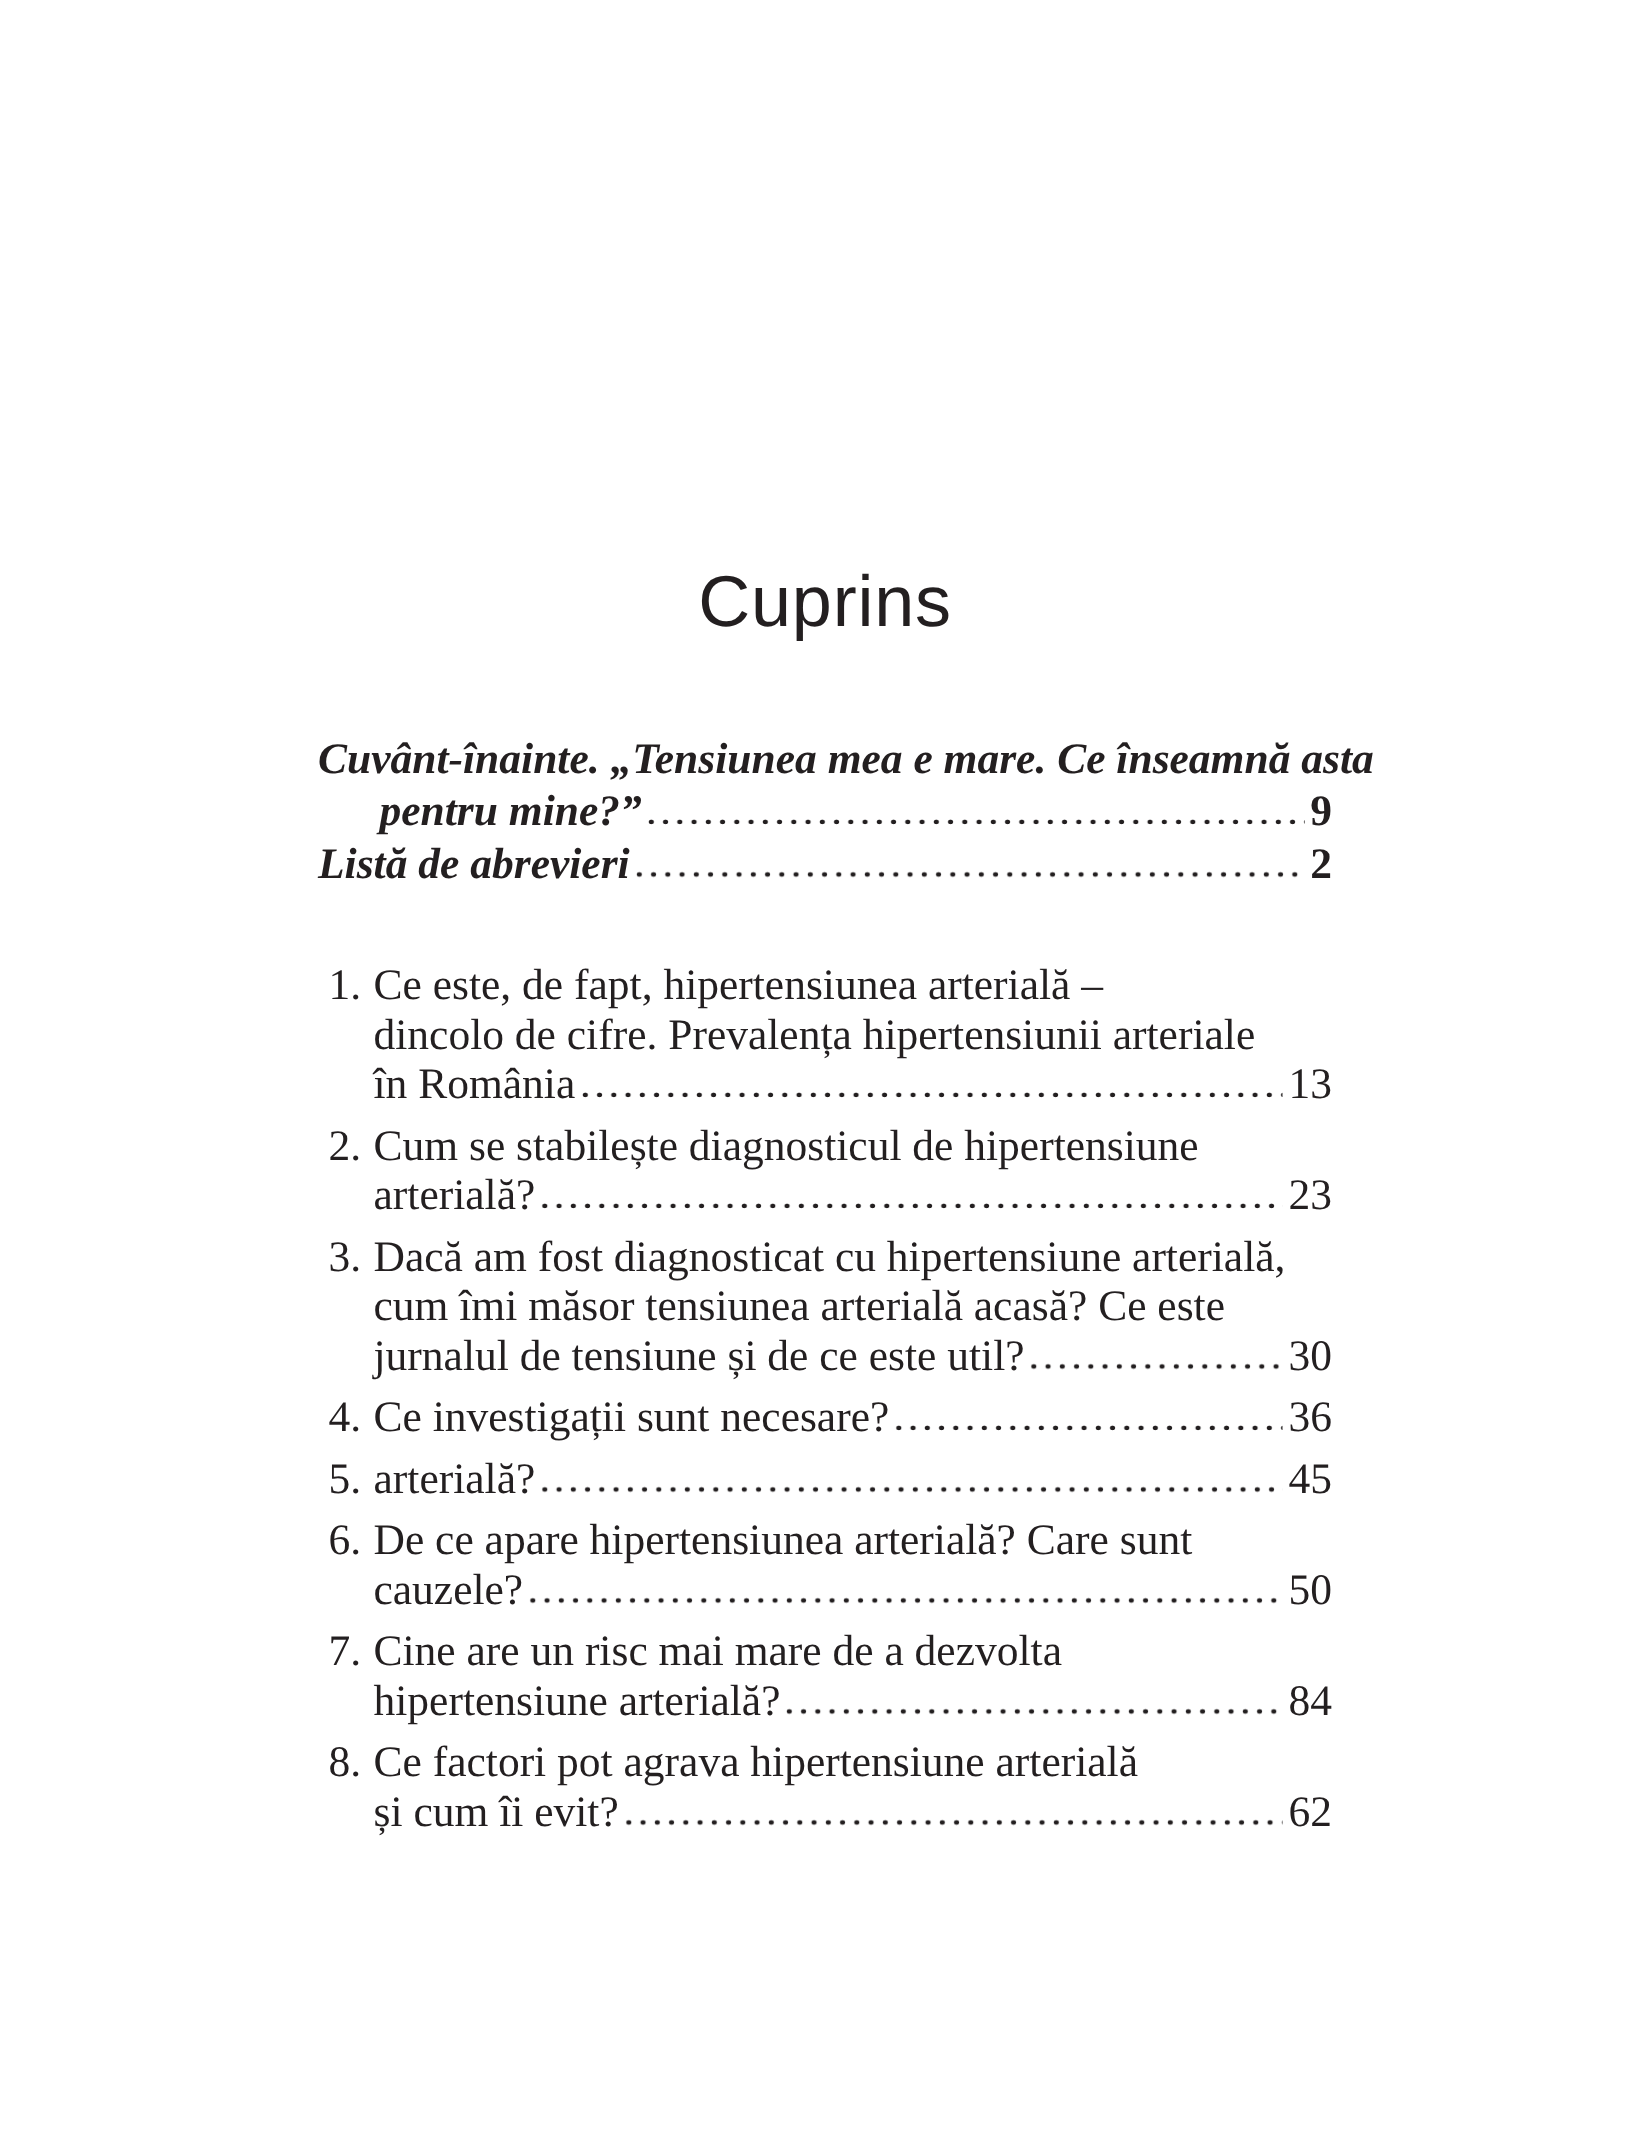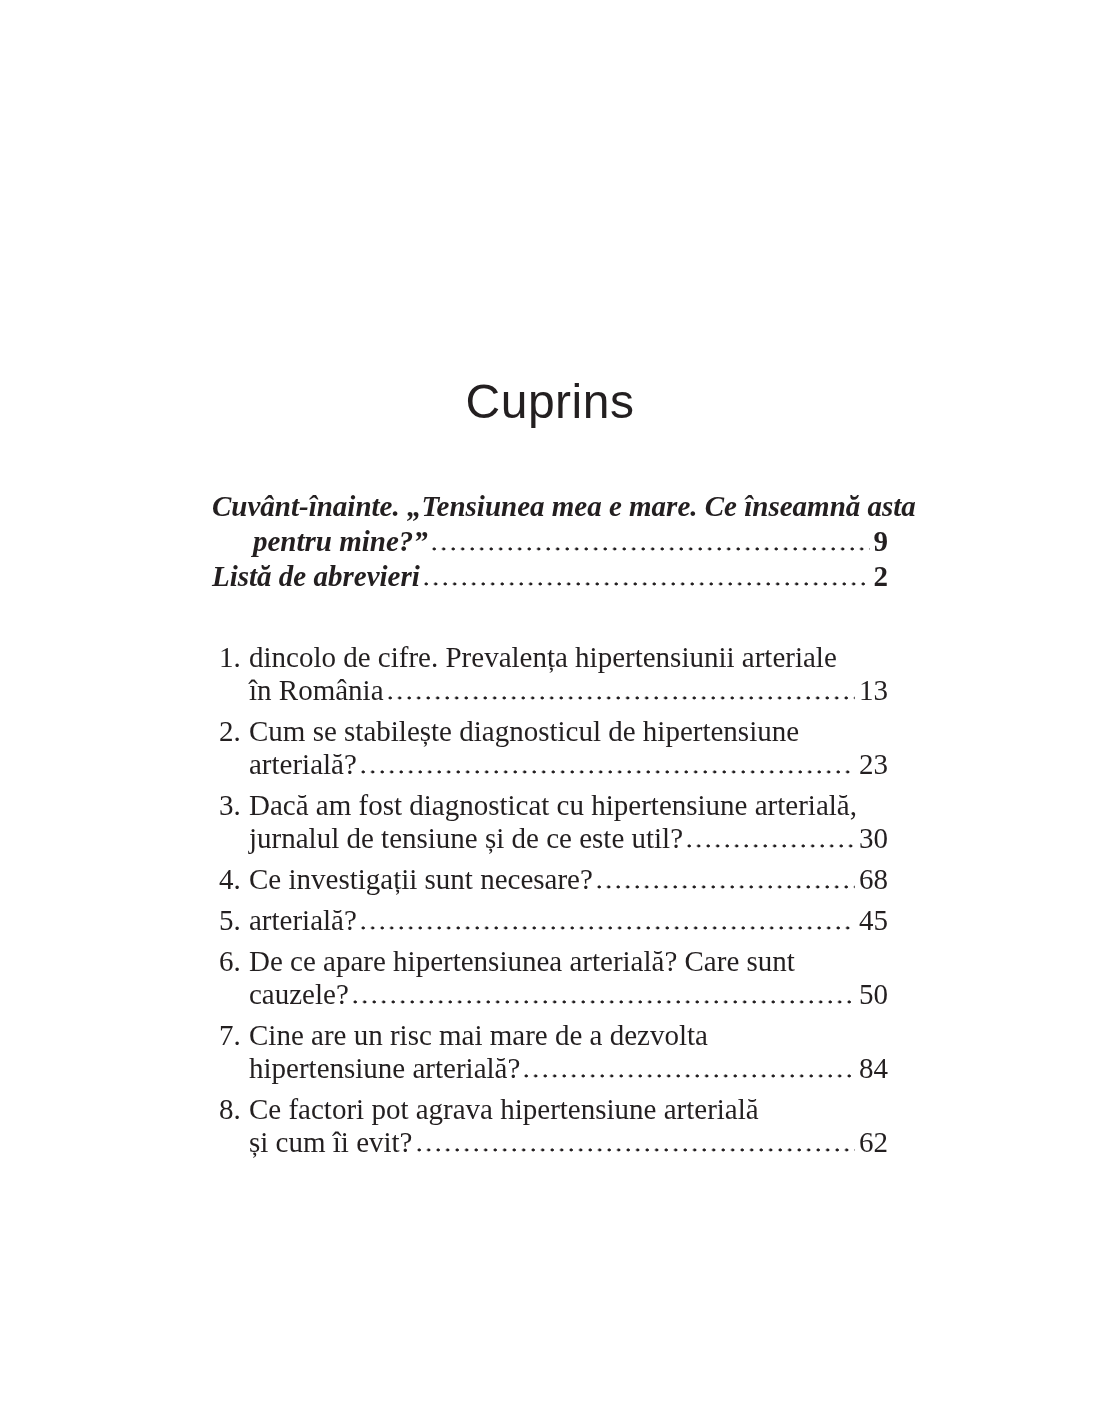--- a/index.html
+++ b/index.html
@@ -109,20 +109,21 @@
             <span class="dot-leader"></span>
             <span class="page-number">2</span>
           </div>
         </div>
       </div>
 
     <div class="toc-list" id="toc-list">
         <div class="toc-entry">
           <span class="entry-number">1.</span>
           <div class="entry-body">
+            <div class="line">Ce este, de fapt, hipertensiunea arterială –</div>
             <div class="line">dincolo de cifre. Prevalența hipertensiunii arteriale</div>
             <div class="last-line">
               <span class="line-text">în România</span>
               <span class="dot-leader"></span>
               <span class="page-number">13</span>
             </div>
           </div>
         </div>
         <div class="toc-entry">
           <span class="entry-number">2.</span>
@@ -132,34 +133,35 @@
               <span class="line-text">arterială?</span>
               <span class="dot-leader"></span>
               <span class="page-number">23</span>
             </div>
           </div>
         </div>
         <div class="toc-entry">
           <span class="entry-number">3.</span>
           <div class="entry-body">
             <div class="line">Dacă am fost diagnosticat cu hipertensiune arterială,</div>
+            <div class="line">cum îmi măsor tensiunea arterială acasă? Ce este</div>
             <div class="last-line">
               <span class="line-text">jurnalul de tensiune și de ce este util?</span>
               <span class="dot-leader"></span>
               <span class="page-number">30</span>
             </div>
           </div>
         </div>
         <div class="toc-entry">
           <span class="entry-number">4.</span>
           <div class="entry-body">
             <div class="last-line">
               <span class="line-text">Ce investigații sunt necesare?</span>
               <span class="dot-leader"></span>
-              <span class="page-number">68</span>
+              <span class="page-number">36</span>
             </div>
           </div>
         </div>
         <div class="toc-entry">
           <span class="entry-number">5.</span>
           <div class="entry-body">
             <div class="last-line">
               <span class="line-text">arterială?</span>
               <span class="dot-leader"></span>
               <span class="page-number">45</span>

